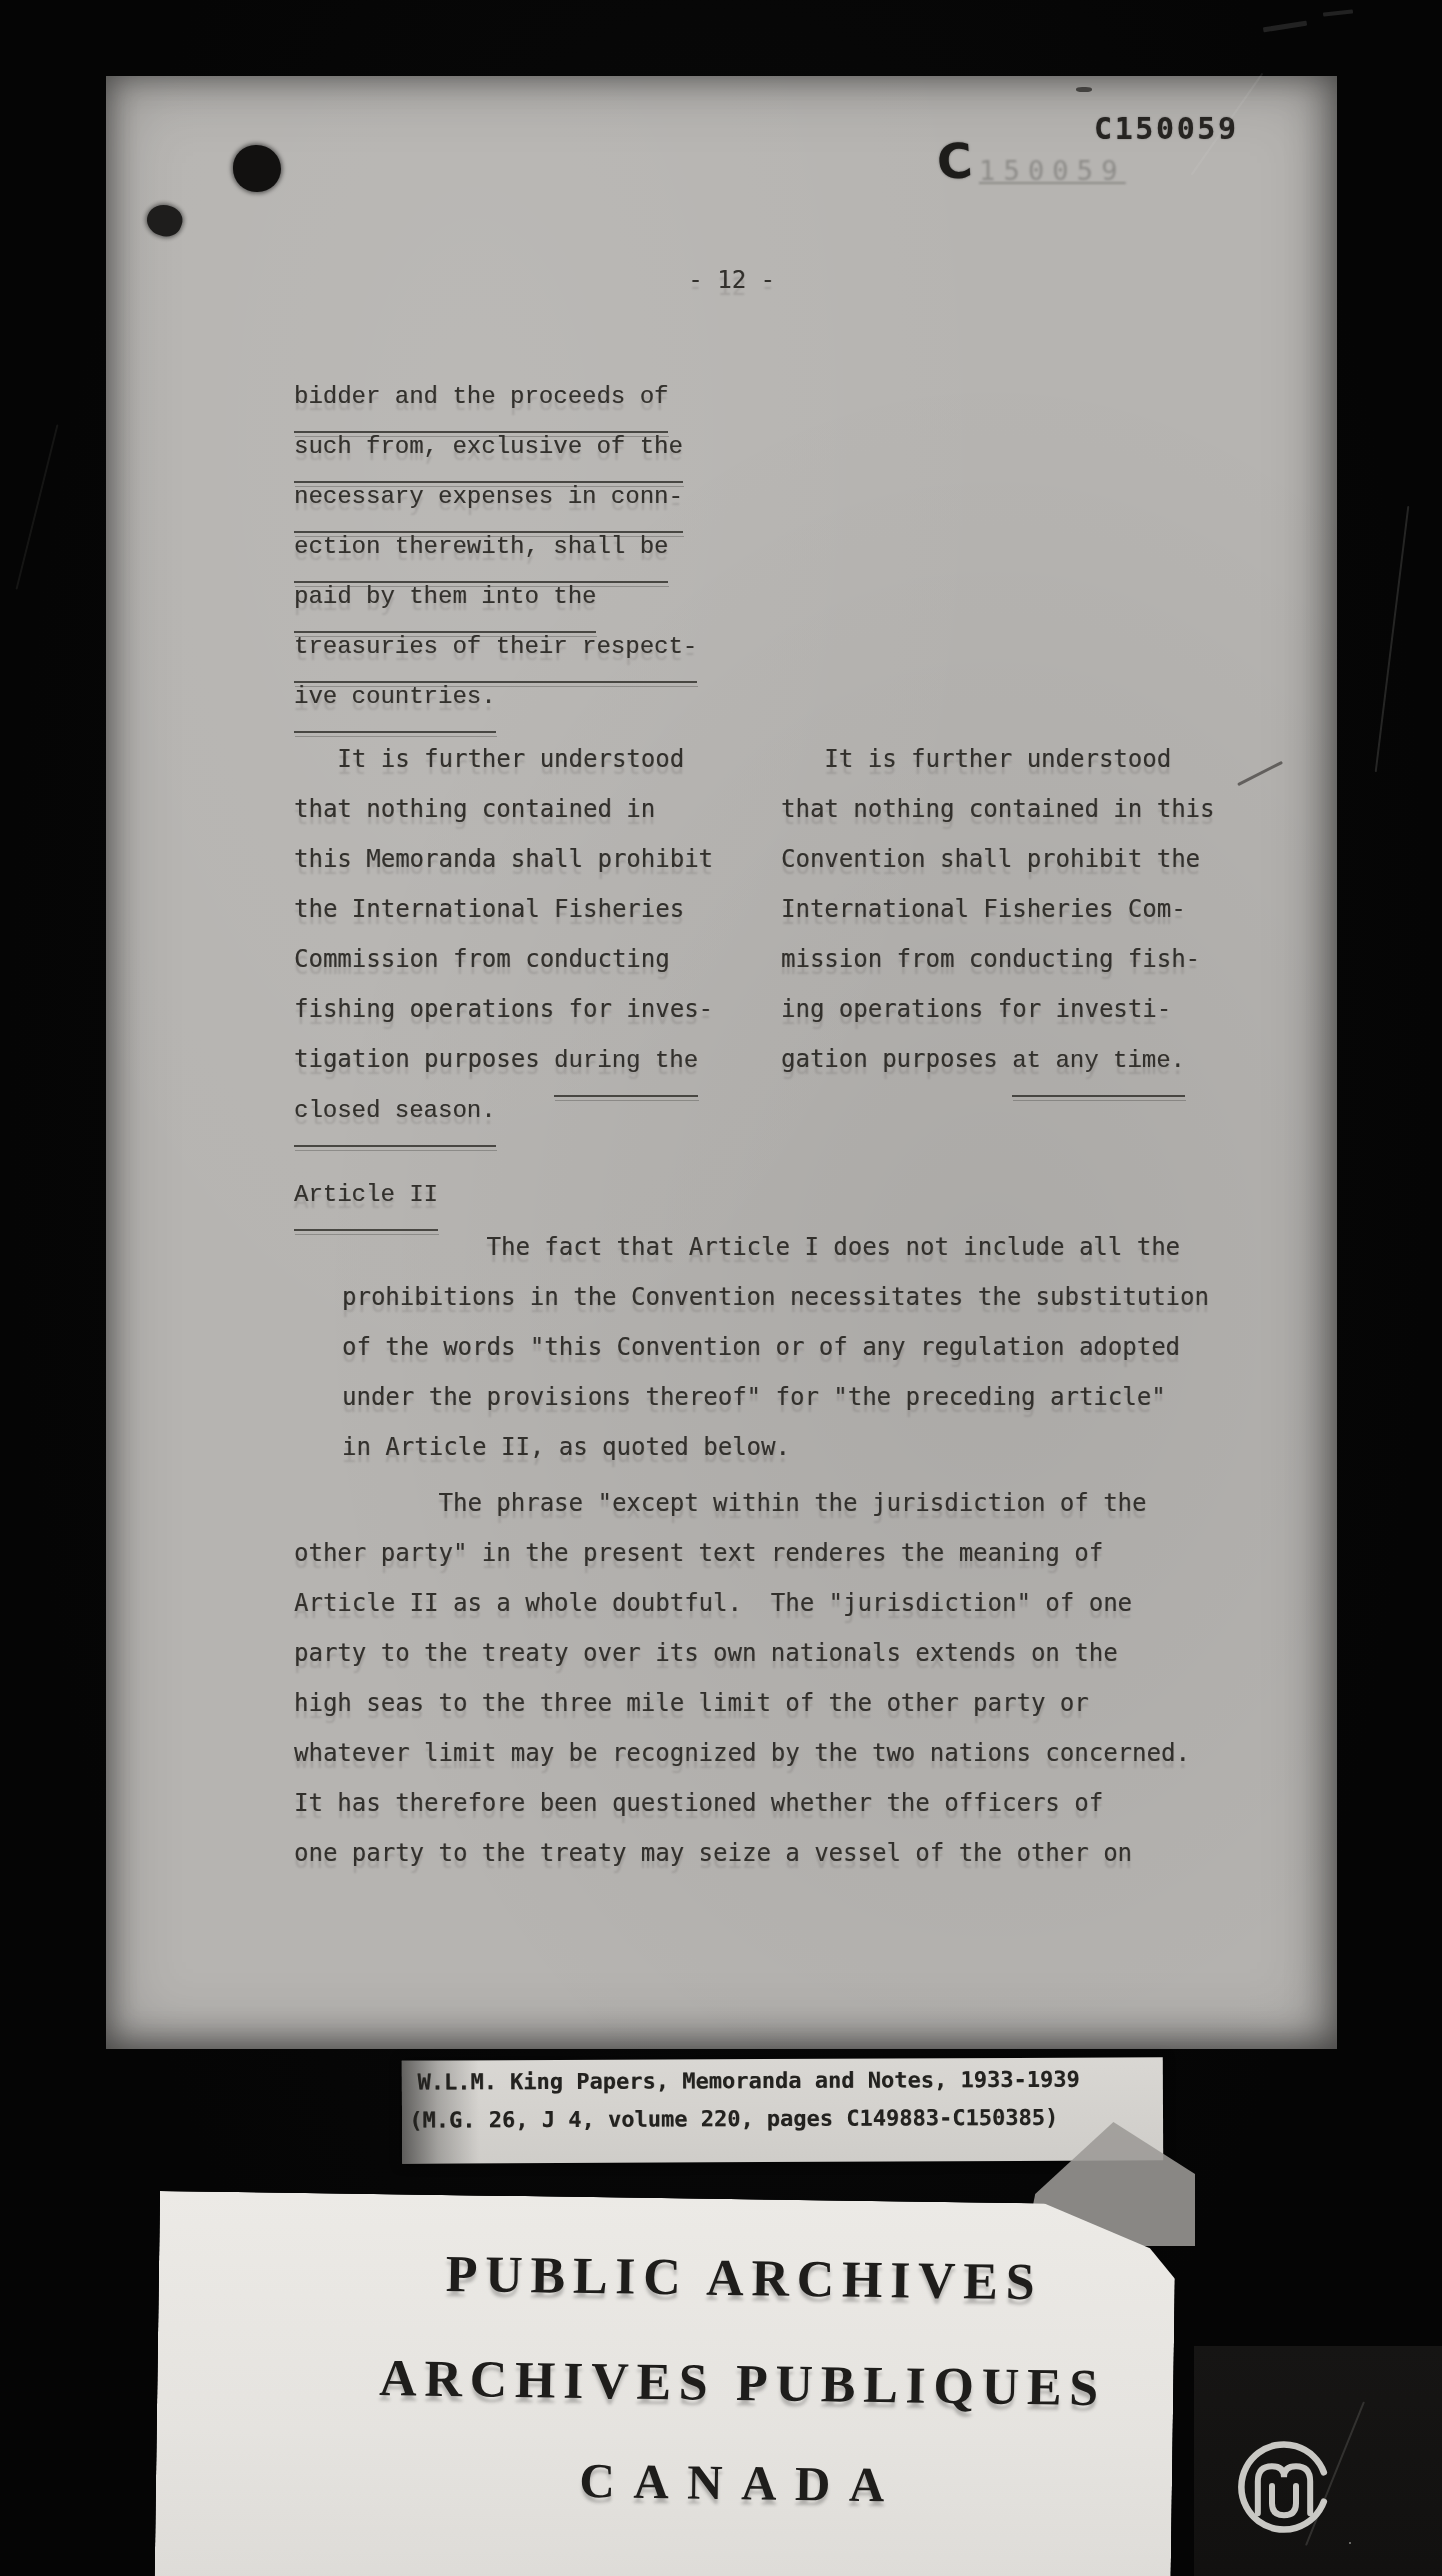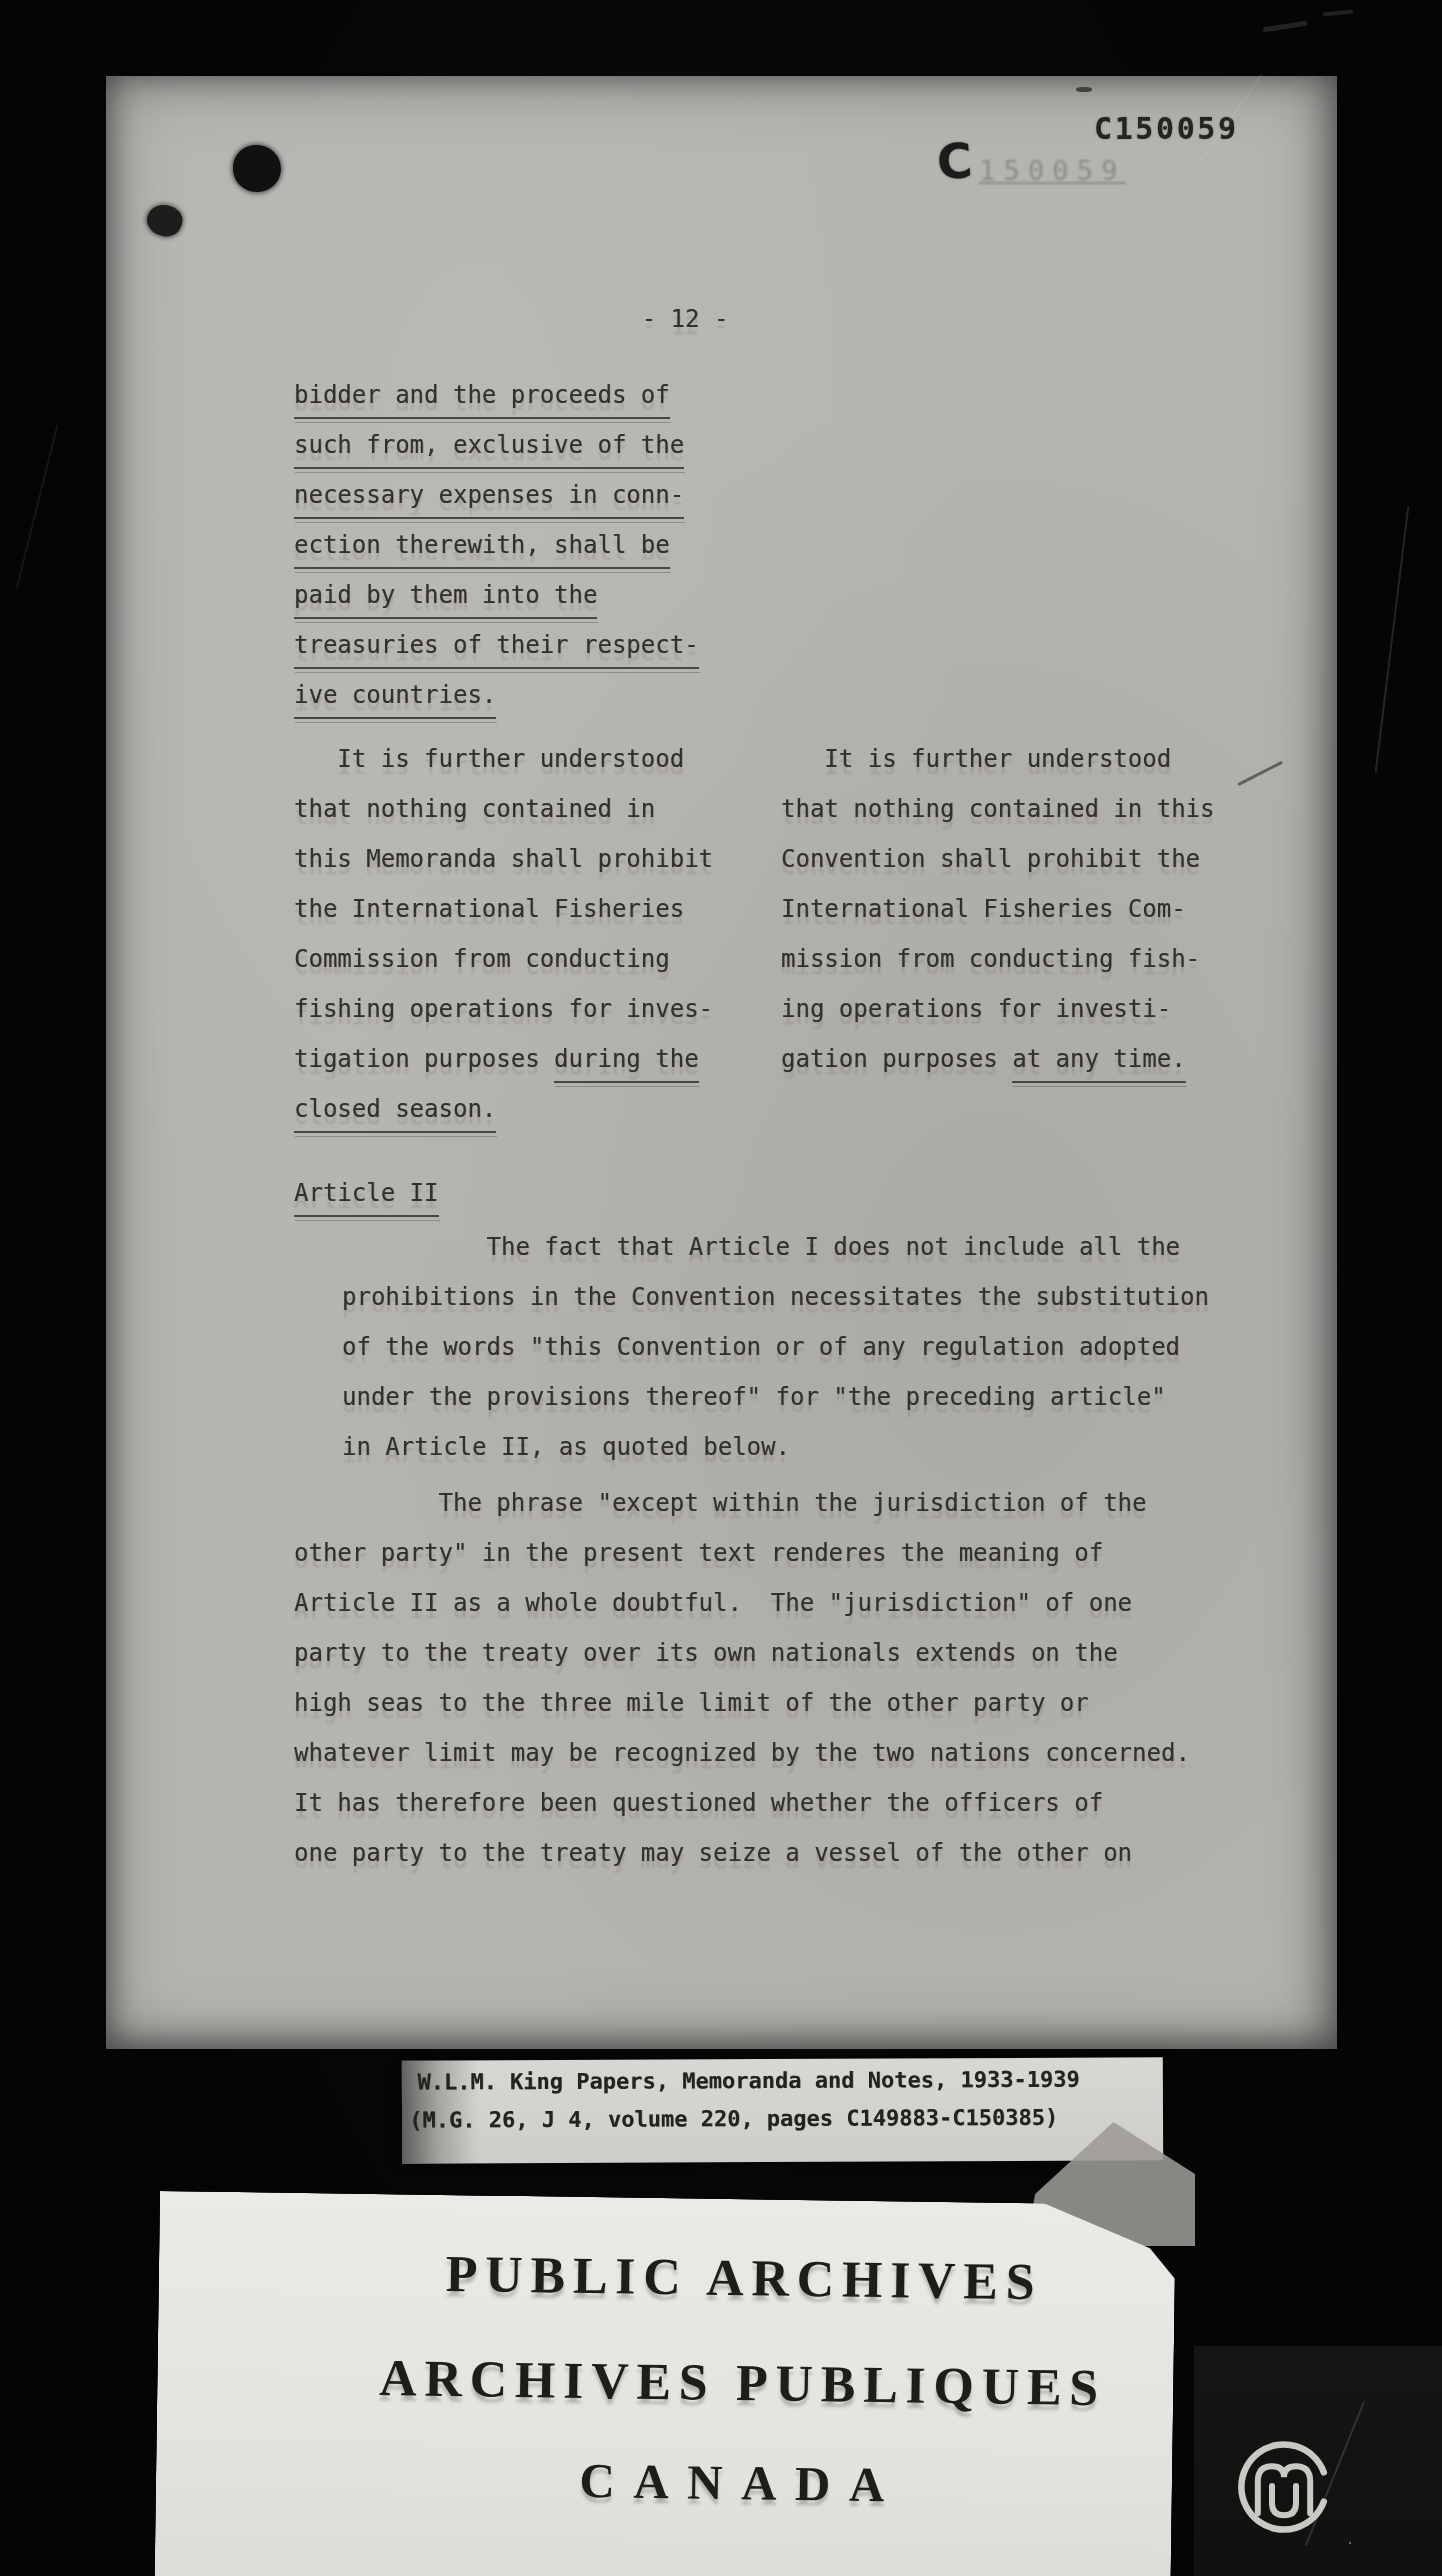--- a/index.html
+++ b/index.html
@@ -20,25 +20,25 @@
         var(--paper,#b6b4b1);
       box-shadow: inset 0 0 72px rgba(0,0,0,0.28),
                   inset -14.4px 0 36px rgba(0,0,0,0.25),
                   inset 9.3px 0 26px rgba(0,0,0,0.18),
                   inset 0 -11.3px 31px rgba(0,0,0,0.22); }
 
   
   .type { color:var(--ink,#32302c); font-size:24px; letter-spacing:0;
           text-shadow: 0.5px 0 0 rgba(40,38,34,0.35), 0 6.7px 2.1px rgba(40,38,34,0.14); }
   .tline { white-space:pre; line-height:50px; height:50px; }
-  .u { position:relative; border-bottom:2.1px solid rgba(48,46,42,0.82); padding-bottom:8px; }
+  .u { position:relative; border-bottom:2.1px solid rgba(48,46,42,0.82); padding-bottom:21px;font-family:Liberation Mono, monospace; }
   .u::after { content:""; position:absolute; left:1px; right:-1px; bottom:-6.2px;
               height:1.5px; background:rgba(48,46,42,0.30); }
 
-  #page-number { left:595px; top:266px; width:180px; text-align:center;margin-top:39px; }
+  #page-number { left:595px; top:266px; width:180px; text-align:right; }
 
   
   #stamp-number { left:1094px; top:111px; font-size:30px; font-weight:bold;
       letter-spacing:2.6px; color:#262421; text-shadow:0 0 1.5px rgba(30,30,30,.5); }
   #stamp-ghost  { left:979px; top:155px; font-size:27px; letter-spacing:8.2px;
       color:rgba(60,58,55,0.34); filter:blur(0.8px);text-decoration:underline; }
   #stamp-letter { left:937px; top:133px; font-size:48px; font-weight:bold;
       font-family:"DejaVu Sans","Liberation Sans",sans-serif; color:#1d1c1a;
       transform:rotate(-4deg); text-shadow:0 0 2.1px rgba(20,20,20,.55); }
 

